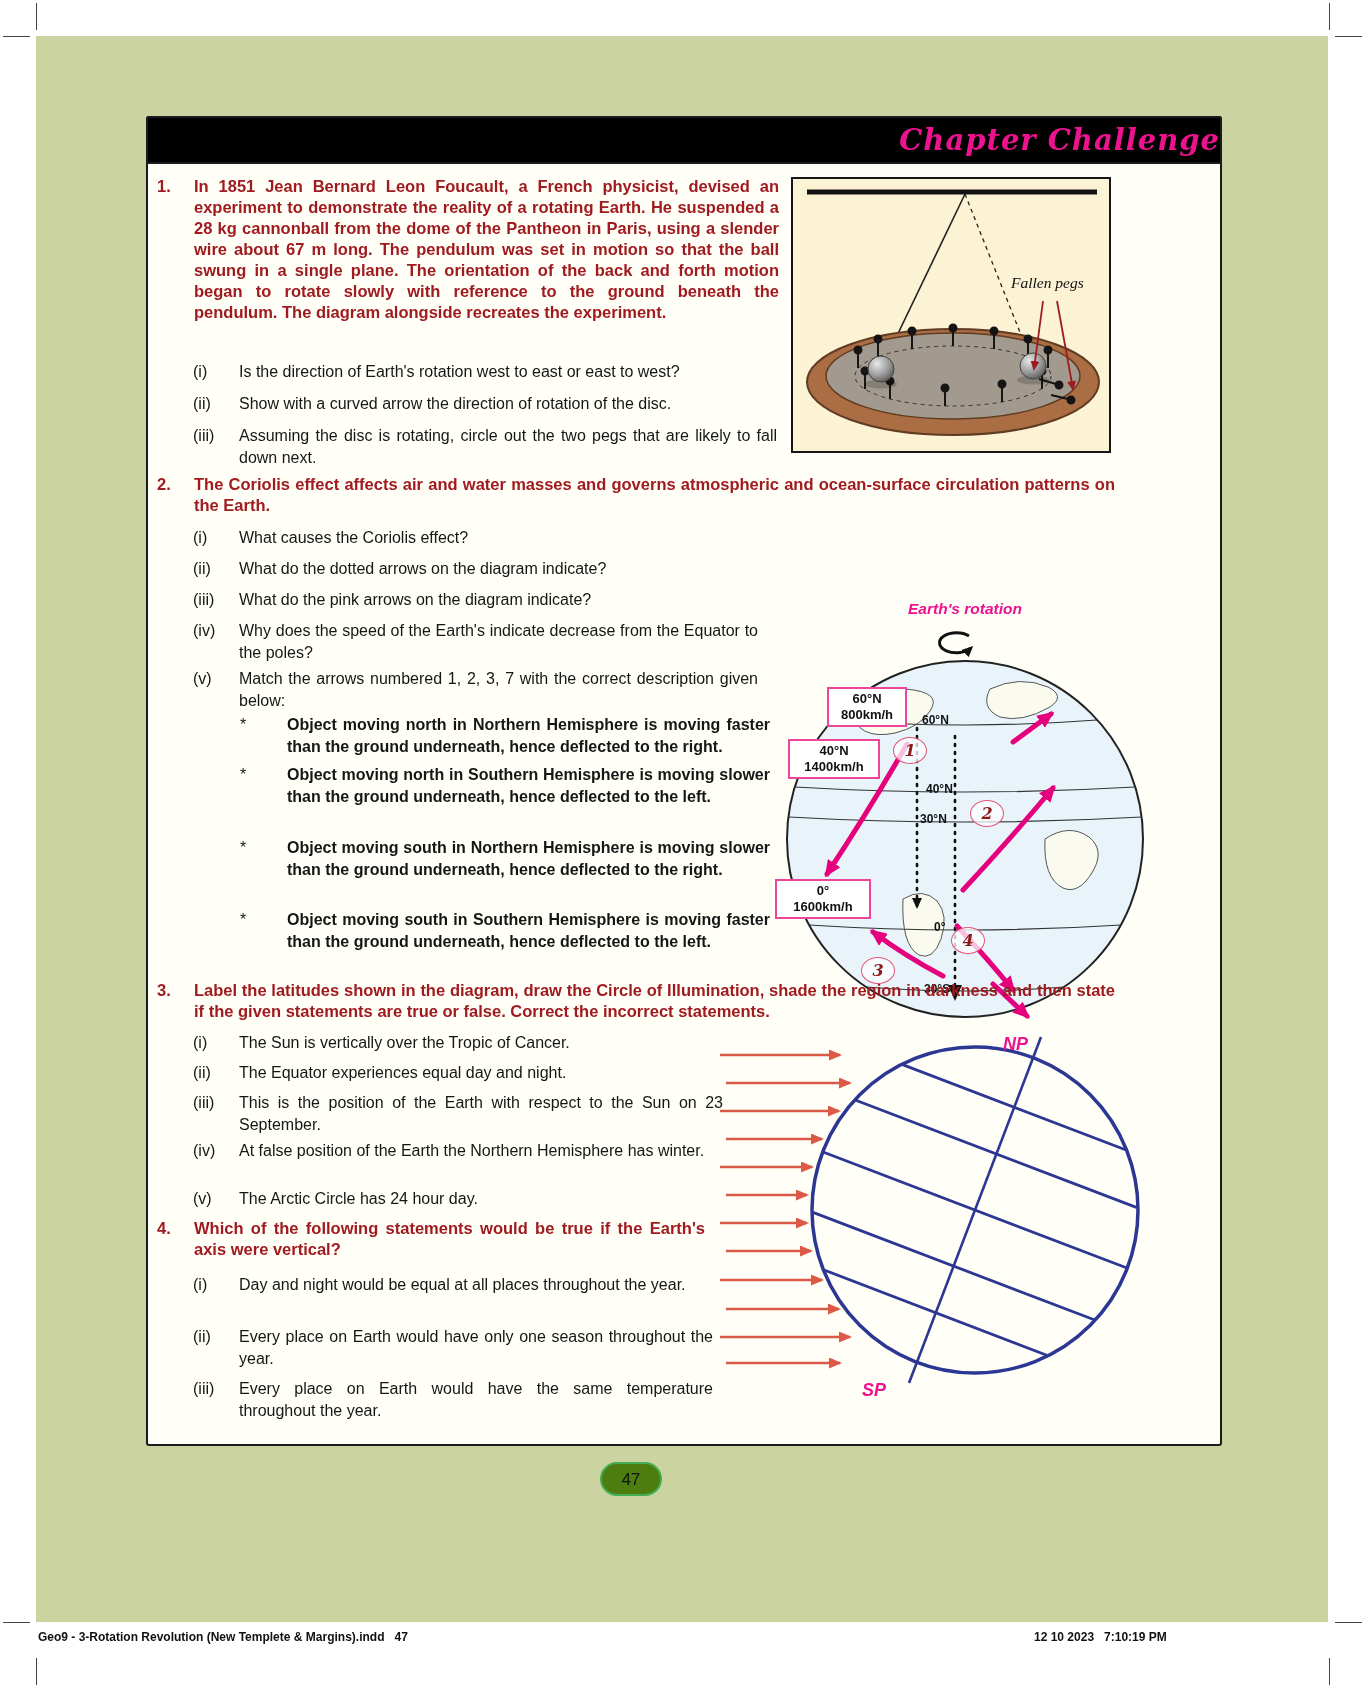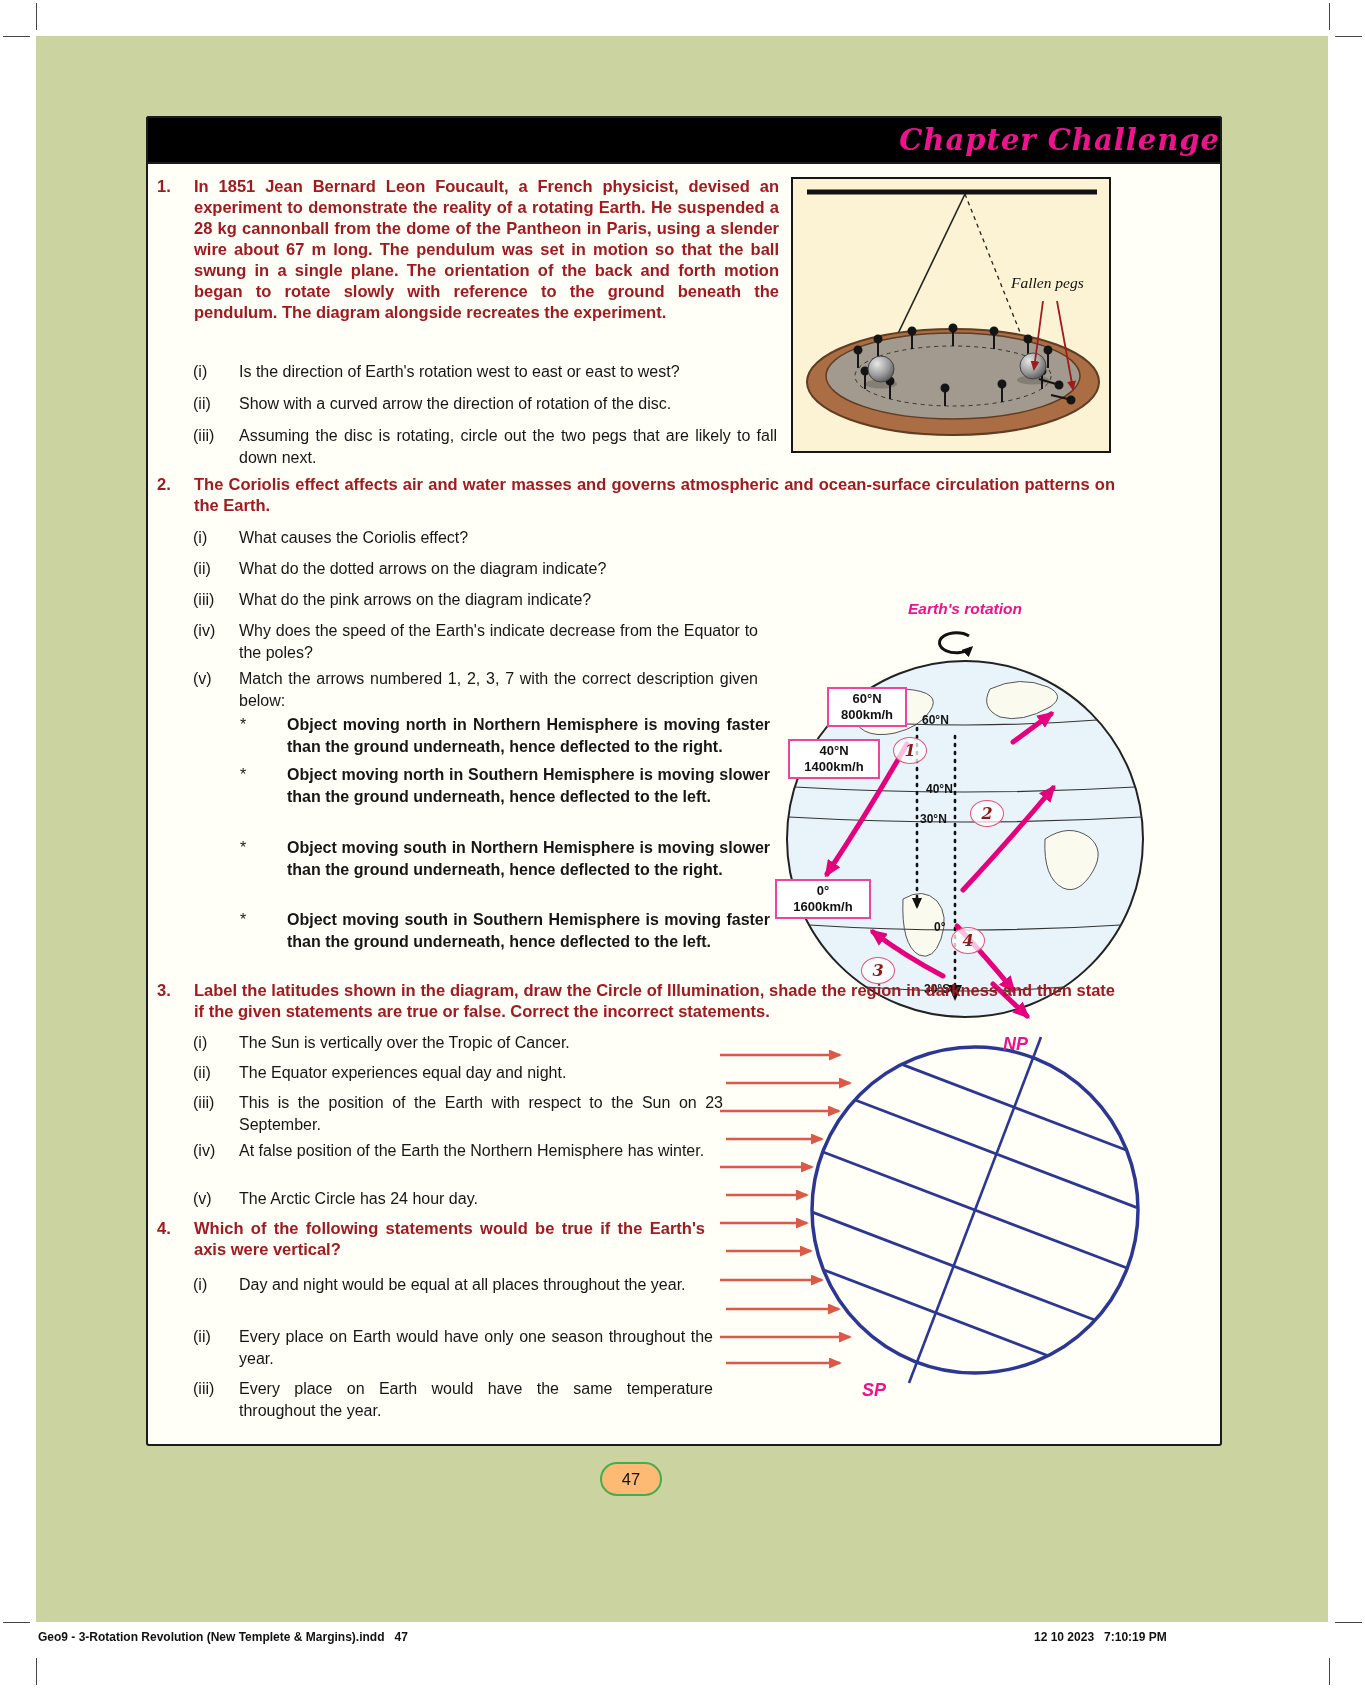--- a/index.html
+++ b/index.html
@@ -44,21 +44,21 @@
           font-weight:bold;font-size:13px;line-height:16px;color:#111;}
   .tick{position:absolute;font-weight:bold;font-size:12px;color:#111;}
   .numoval{position:absolute;width:34px;height:27px;border:1.6px solid #e0557a;border-radius:50%;
            background:rgba(255,255,255,0.75);display:flex;align-items:center;justify-content:center;
            font-family:"DejaVu Serif",serif;font-style:italic;font-weight:bold;
            font-size:16px;color:#8c1a1a;box-sizing:border-box;}
   
   .globe{position:absolute;left:700px;top:1032px;width:480px;height:372px;}
   .poles{position:absolute;font-weight:bold;font-style:italic;font-size:18px;color:var(--pink);}
   
-  .pagenum{position:absolute;left:600px;top:1462px;width:62px;height:34px;background:#fdba74;
+  .pagenum{position:absolute;left:600px;top:1462px;width:62px;height:34px;background:#4d7c0f;
            border:2px solid #44ad52;border-radius:17px;display:flex;align-items:center;
            justify-content:center;font-size:16.5px;color:#111;box-sizing:border-box;}
   .footer{position:absolute;font-size:12px;color:#111;white-space:pre;font-weight:bold;}
 </style>
 </head>
 <body>
 
 <div class="page">
 
   <div class="cm" style="left:36px;top:3px;width:1px;height:27px;"></div>

